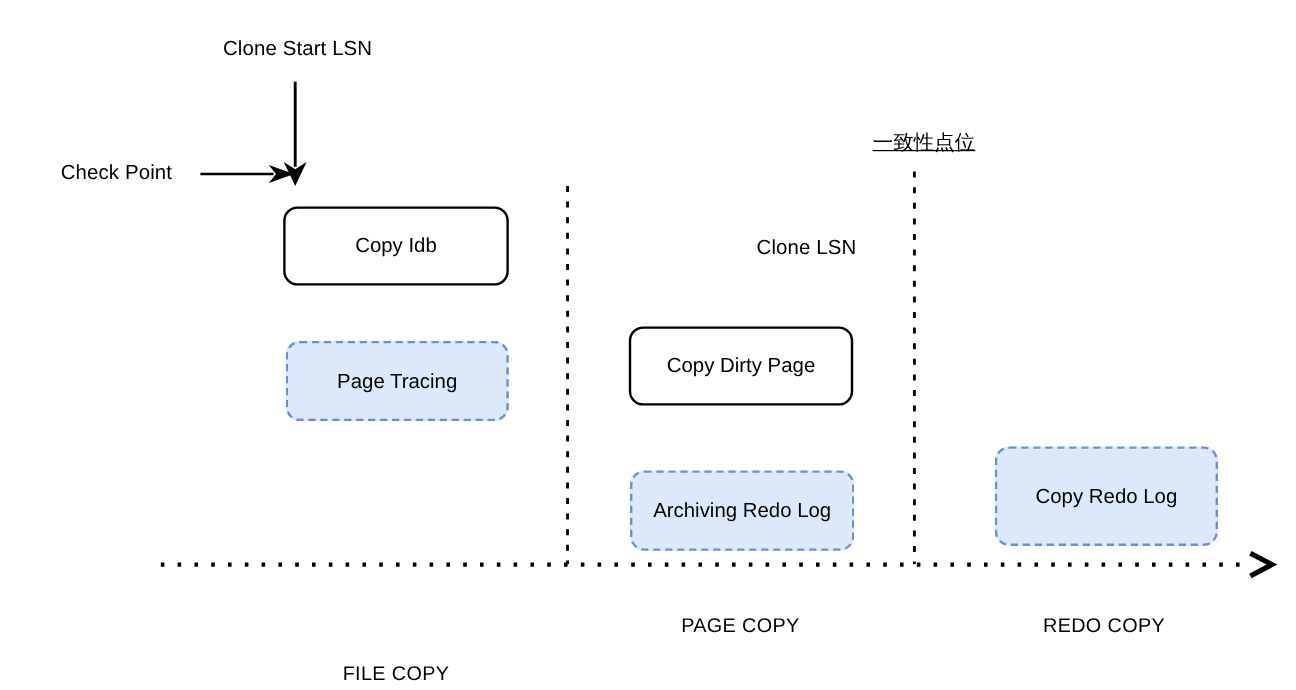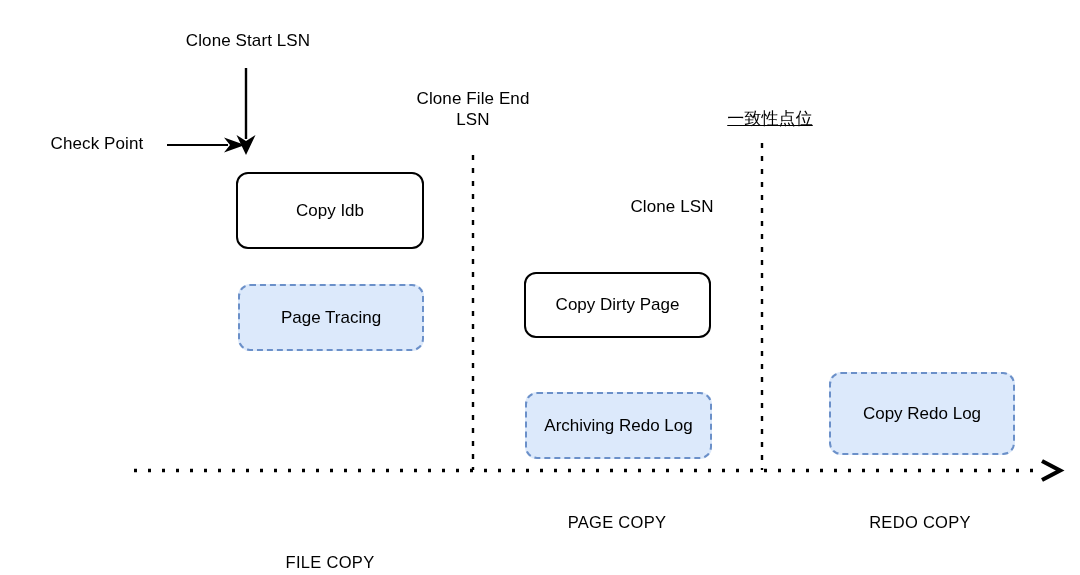--- a/index.html
+++ b/index.html
@@ -69,28 +69,26 @@
 </style>
 </head>
 <body>
 
 <div id="canvas">
 
   <div class="lbl" style="left:163px; top:30px; width:170px;">Clone Start LSN</div>
 
   <div class="lbl" style="left:38px; top:133px; width:118px;">Check Point</div>
 
-  <div class="lbl multiline" style="left:388px; top:88px; width:170px;">Clone File End
-LSN</div>
 
   <div class="lbl" style="left:690px; top:108px; width:160px;text-decoration:underline;">一致性点位</div>
 
   <div class="lbl" style="left:592px; top:196px; width:160px;">Clone LSN</div>
 
-  <div class="node solid" style="left:236px; top:172px; width:188px; height:77px;">
+  <div class="node solid" style="left:236px; top:172px; width:188px; height:66px;">
     <span>Copy Idb</span>
   </div>
 
   <div class="node dashed" style="left:238px; top:271px; width:186px; height:67px;margin-top:13px;">
     <span>Page Tracing</span>
   </div>
 
   <div class="node solid" style="left:524px; top:272px; width:187px; height:66px;">
     <span>Copy Dirty Page</span>
   </div>

